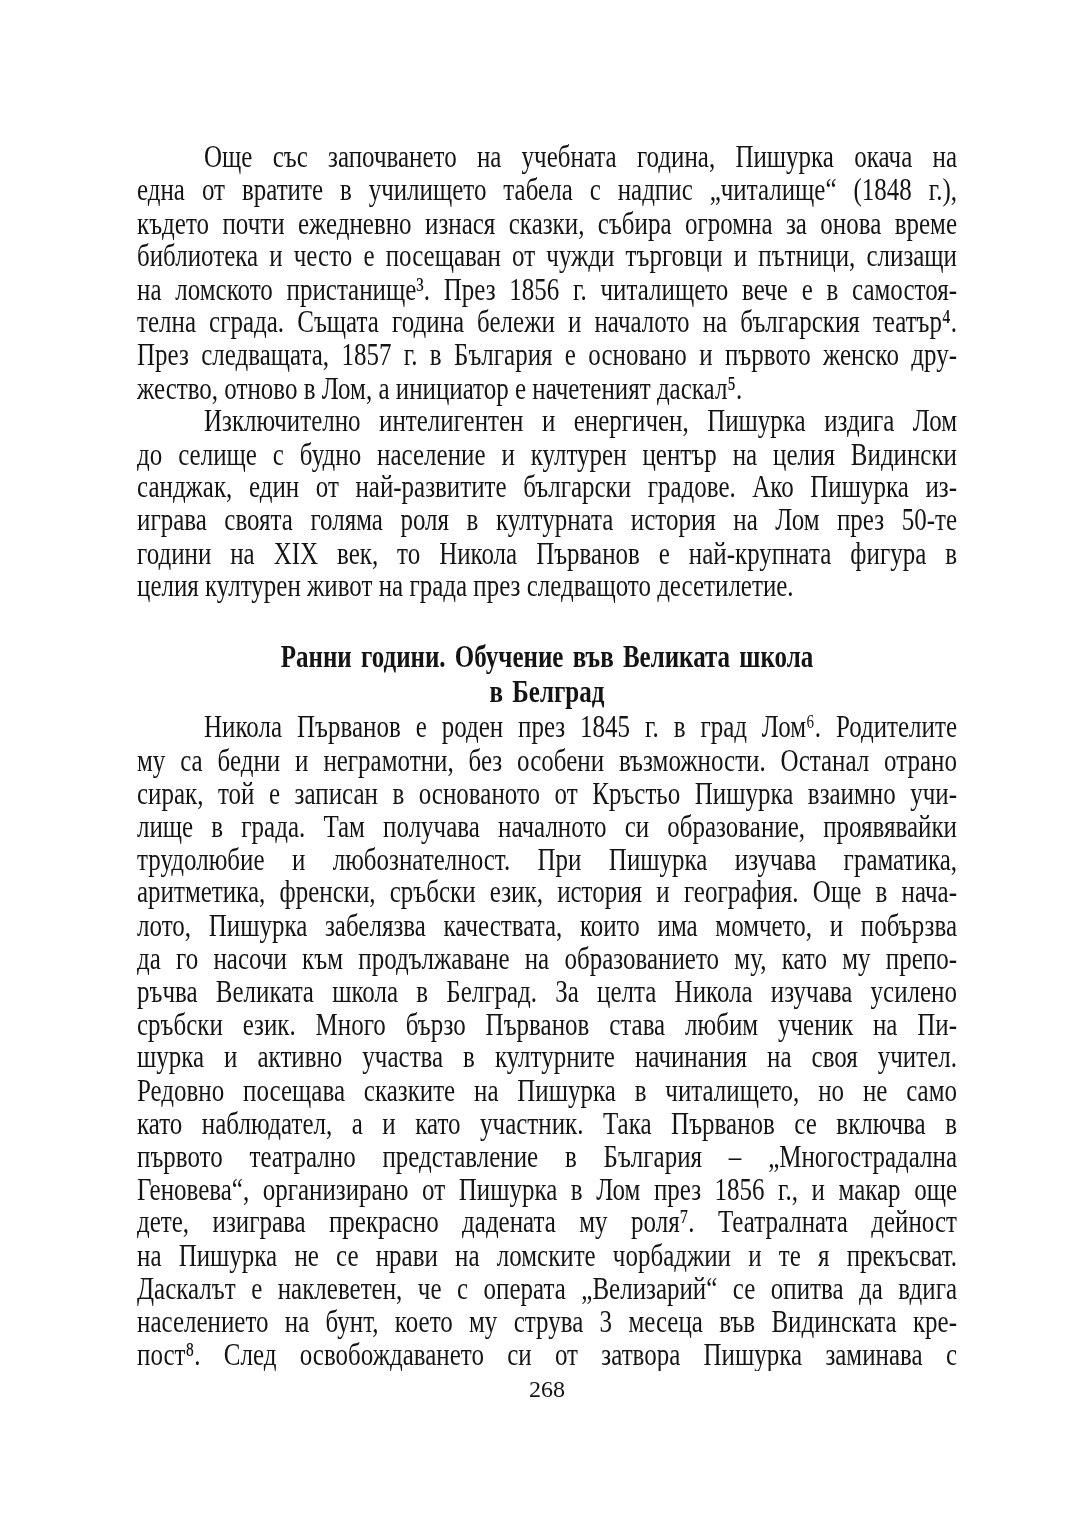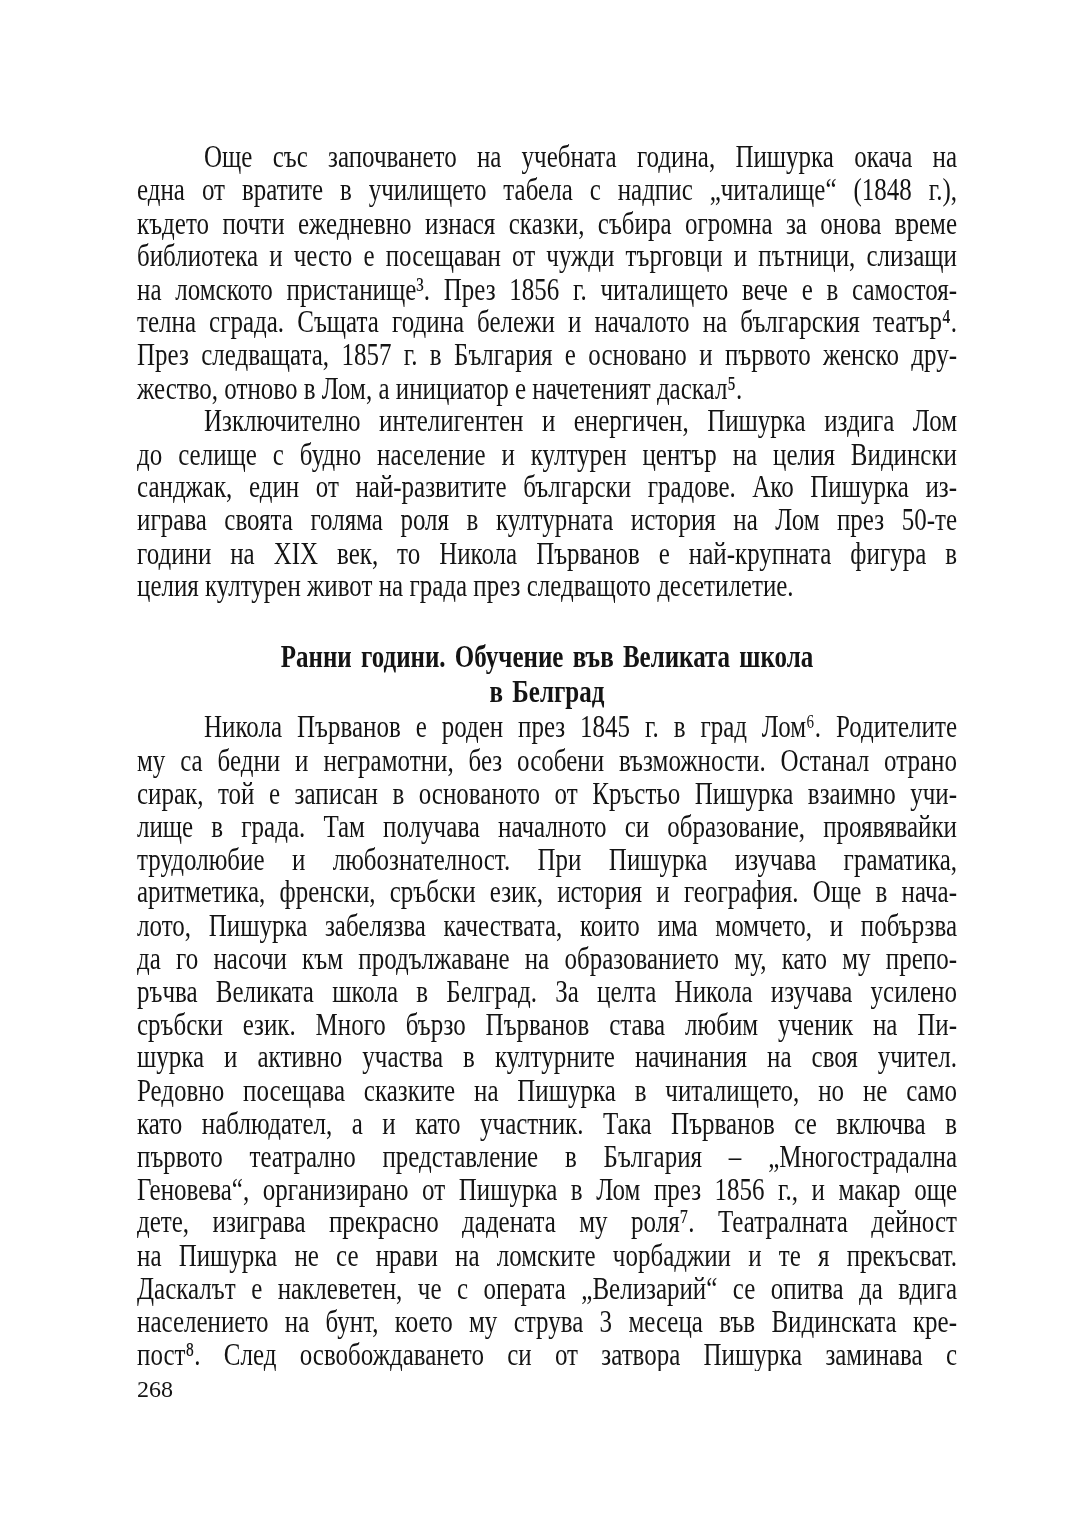--- a/index.html
+++ b/index.html
@@ -42,20 +42,21 @@
   .hline {
     text-align: center;
     text-align-last: center;
     word-spacing: 0.12em;
   }
   .page-number {
     position: absolute;
     left: 137px;
     top: 1374px;
     width: 820px;
+    text-align: center;
     font-size: 24px;
     line-height: 30px;
   }
 </style>
 </head>
 <body>
 
 <div class="page">
   <div class="text-block">
 

